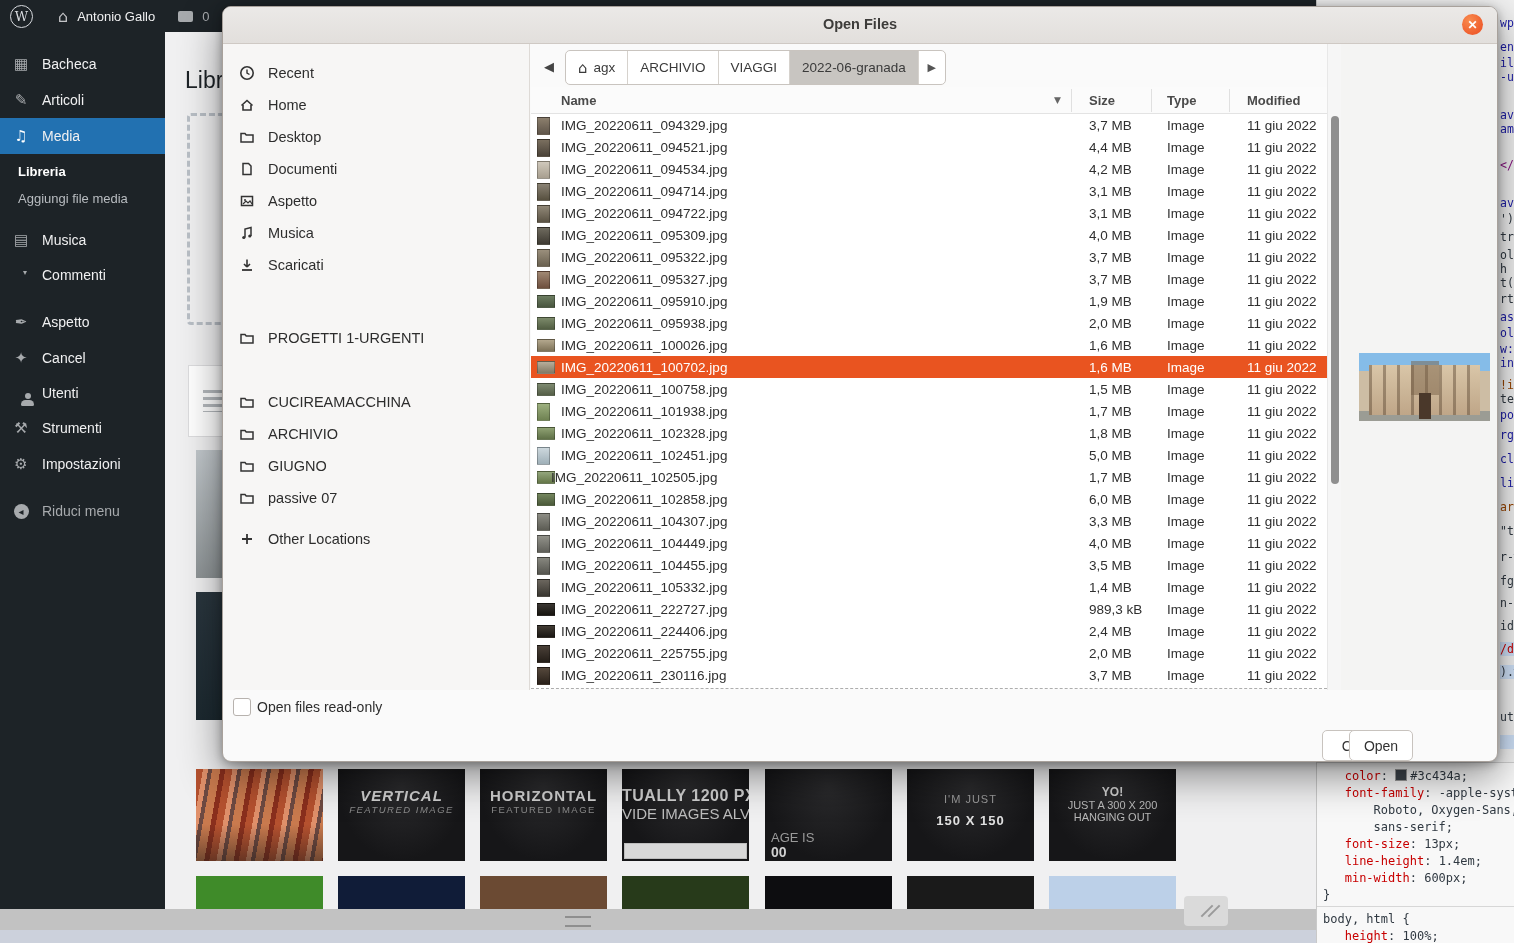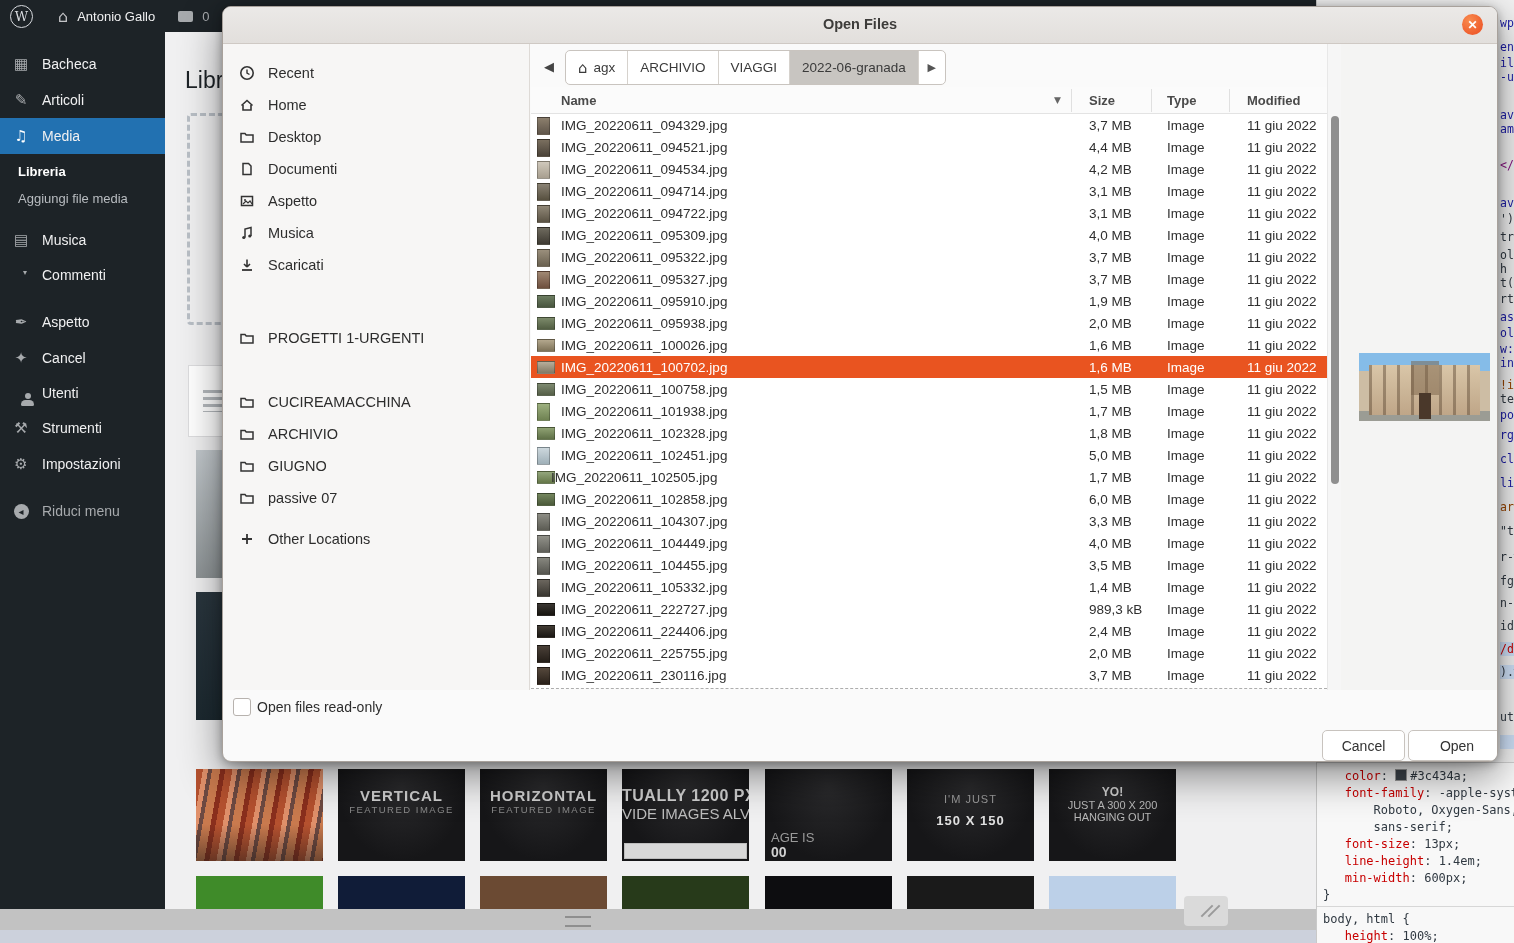--- a/index.html
+++ b/index.html
@@ -175,21 +175,21 @@
   </div>
 <h1 id="page-title" class="abs">Libreria</h1>
 <div id="dashed-box" class="abs"></div>
 <div id="listview-box" class="abs">
   <span class="listglyph"></span>
 </div>
 <div class="abs sliver" style="top:450px;height:128px;background:linear-gradient(#c2c8cc,#8e9496)"></div>
 <div class="abs sliver" style="top:592px;height:128px;background:linear-gradient(#2a363e,#1c2930)"></div>
 <div id="media-grid">
     <div class="abs tile crystal" style="left:196px;top:769px;"></div>
-    <div class="abs tile darkbg" style="left:338px;top:769px;">
+    <div class="abs tile darkbg" style="left:338px;top:769px;font-style:italic;">
       <div class="big" style="margin-top:18px">VERTICAL</div>
       <div class="sub">FEATURED IMAGE</div>
     </div>
     <div class="abs tile darkbg" style="left:480px;top:769px;">
       <div class="big" style="margin-top:18px">HORIZONTAL</div>
       <div class="sub">FEATURED IMAGE</div>
     </div>
     <div class="abs tile darkbg" style="left:622px;top:769px;">
       <div class="big" style="margin-top:18px;font-size:16px;letter-spacing:0.5px;white-space:nowrap">TUALLY 1200 PX</div>
       <div style="font-size:15px;color:#bdbdbd;text-align:center;white-space:nowrap">VIDE IMAGES ALV</div>
@@ -609,14 +609,14 @@
   <div id="preview">
     <div id="pimg">
       <div class="facade" style="background:repeating-linear-gradient(90deg,rgba(90,70,50,.45) 0 3px,transparent 3px 14px),linear-gradient(#d9c6a8,#bfa688)"></div>
       <div class="ped"></div>
       <div class="door"></div>
     </div>
   </div>
   <div id="dlg-foot-check"></div>
   <div id="dlg-foot-label">Open files read-only</div>
   <div class="dbtn" style="left:1099px;width:83px">Cancel</div>
-  <div class="dbtn" style="left:1185px;width:98px">Open</div>
+  <div class="dbtn" style="left:1126px;width:64px">Open</div>
 </div>
 
 </body></html>

